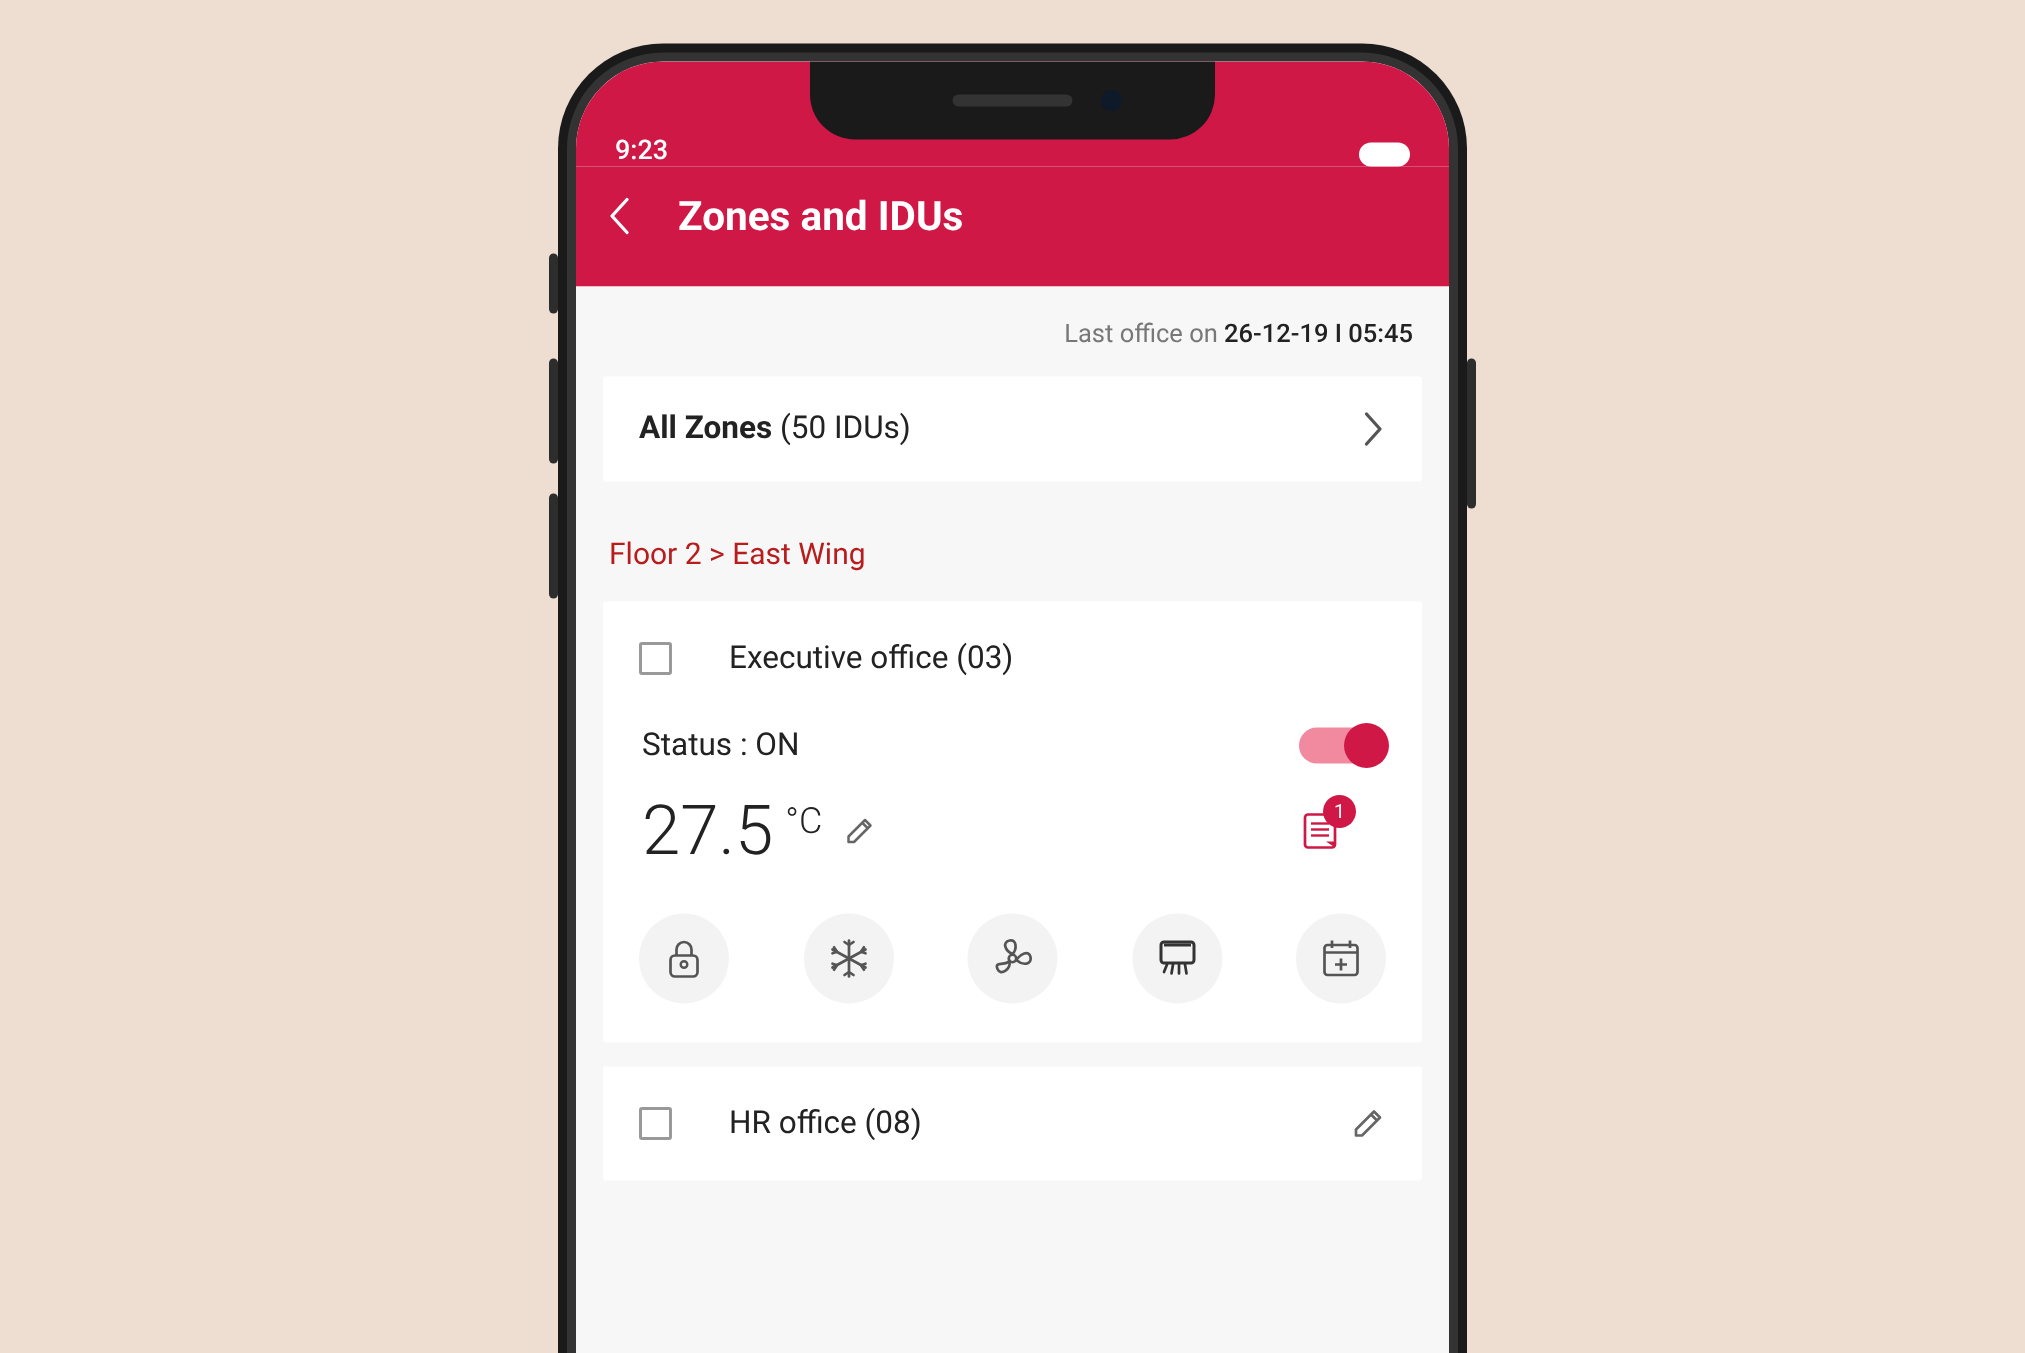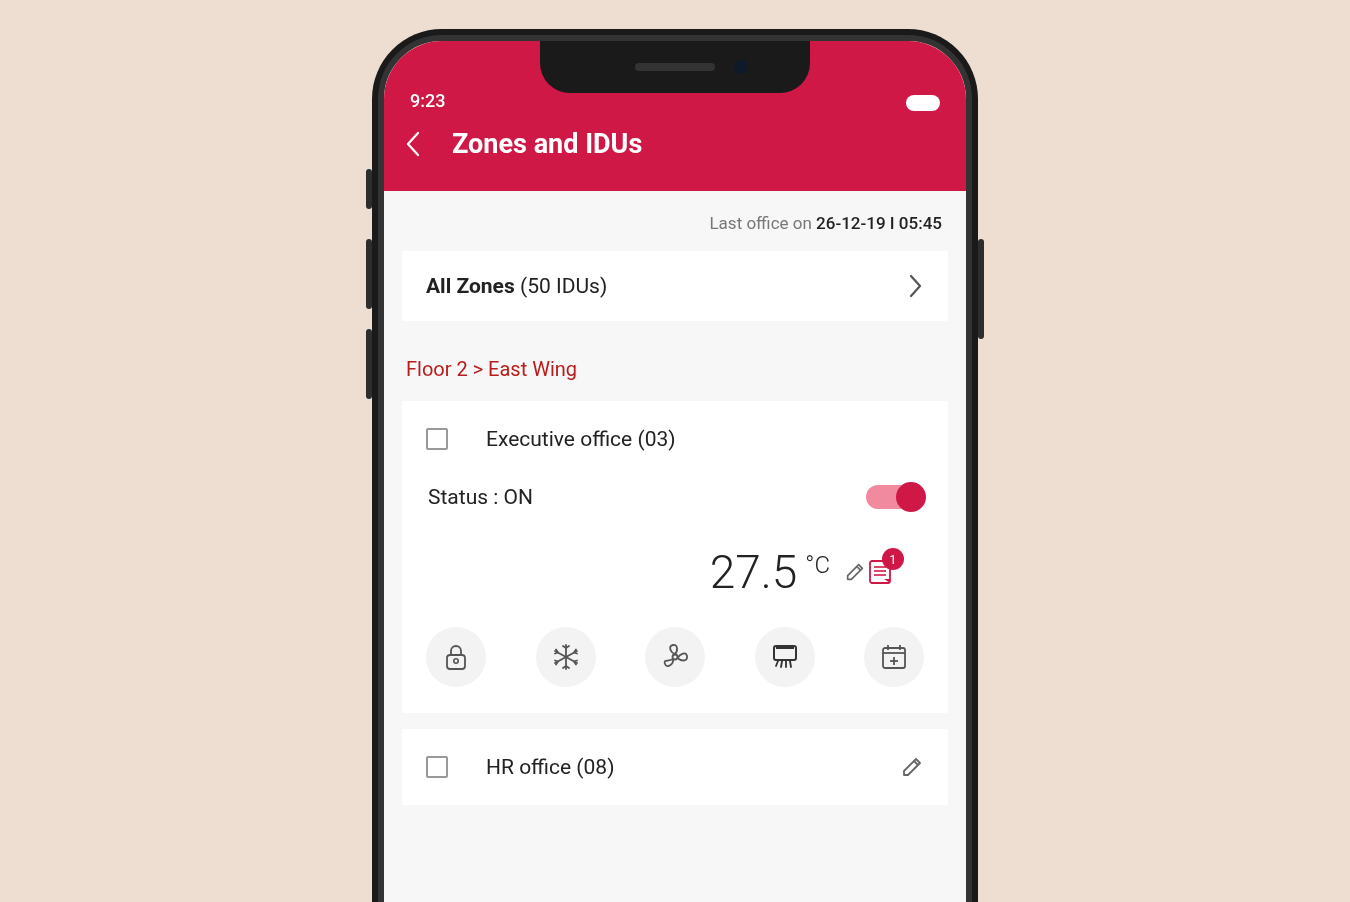--- a/index.html
+++ b/index.html
@@ -167,23 +167,23 @@
     position: absolute;
     right: -2px;
     top: -3px;
     width: 30px;
     height: 30px;
     background: #d01846;
     border-radius: 50%;
   }
   .temp-row {
     display: flex;
-    justify-content: flex-end;
-    align-items: center;
-    margin-top: 36px;
+    justify-content: space-between;
+    align-items: center;
+    margin-top: 18px;
     padding-left: 2px;
   }
   .temp-value {
     font-size: 46px;
     font-weight: 300;
     color: #222;
     display: flex;
     align-items: flex-start;
     gap: 8px;
   }

